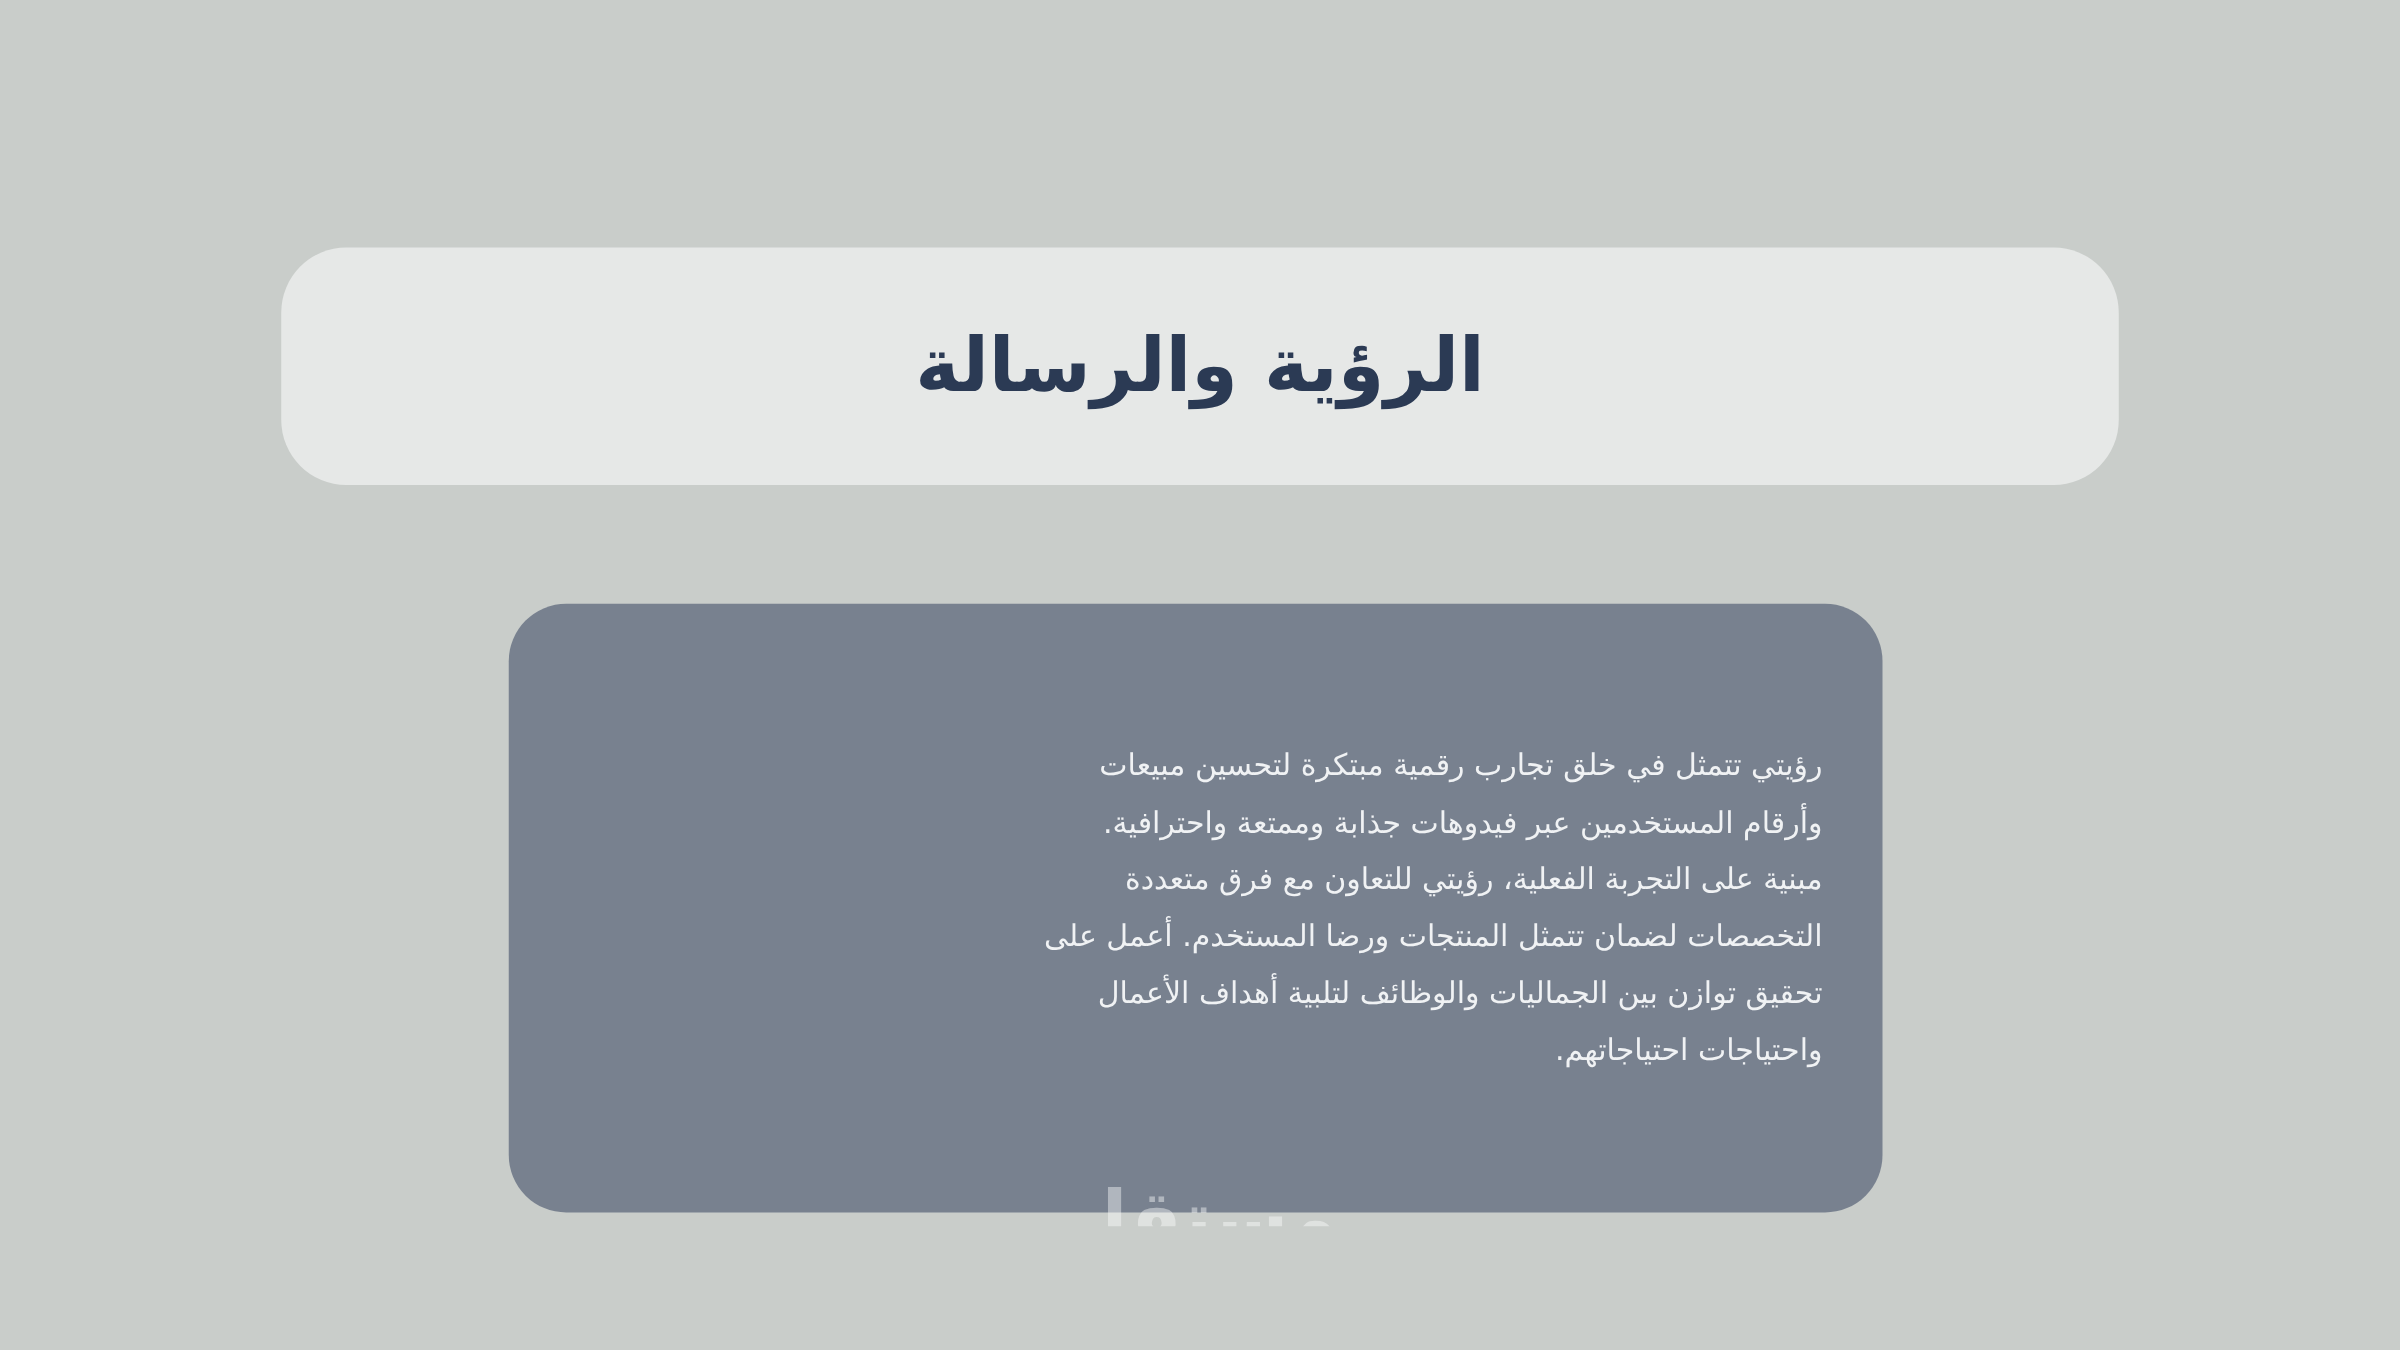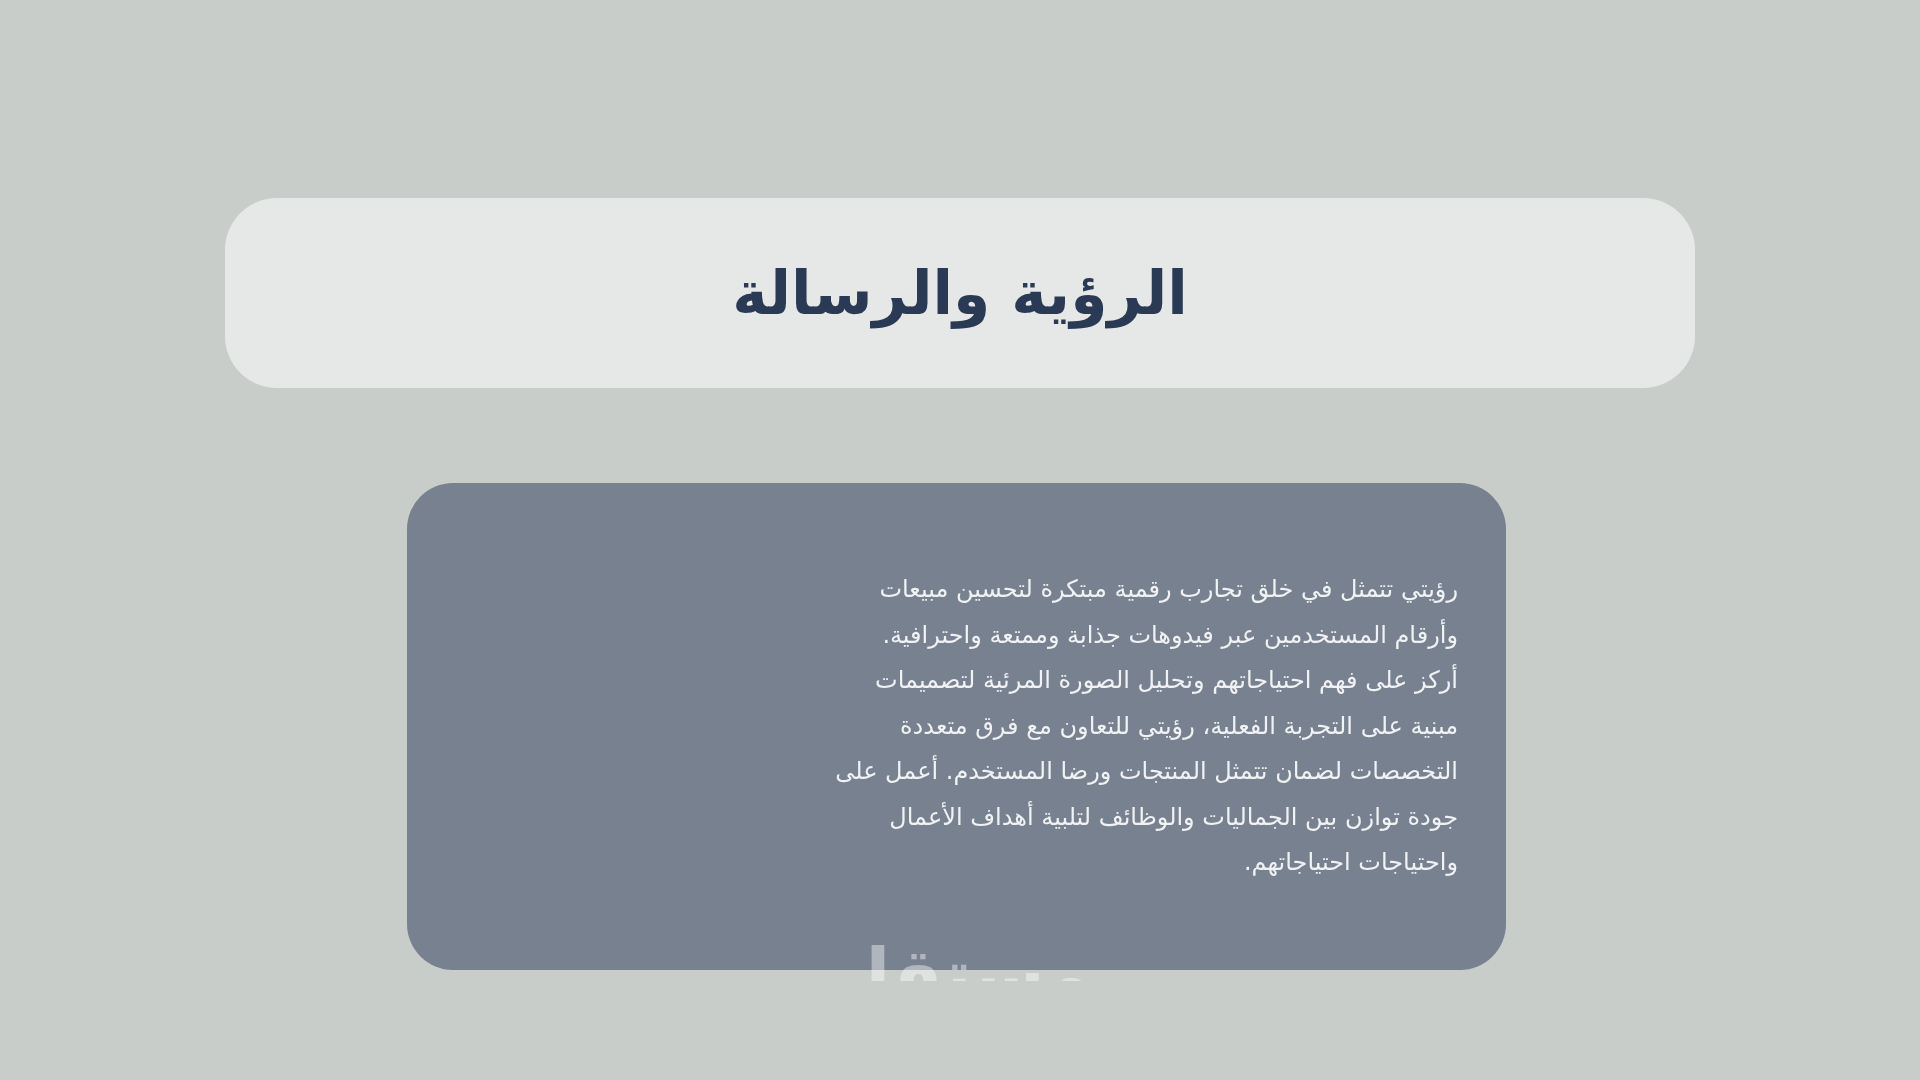--- a/index.html
+++ b/index.html
@@ -62,21 +62,21 @@
   .watermark{
     position:absolute;
     left:960px;top:928px;
     transform:translateX(-50%);
     text-align:center;
     z-index:5;
     pointer-events:none;
   }
   .watermark-logo{
     direction:rtl;
-    font-size:72px;
+    font-size:60px;
     font-weight:bold;
     line-height:95px;
     color:rgba(255,255,255,0.42);
     white-space:nowrap;
   }
   .watermark-url{
     font-size:38px;
     font-weight:bold;
     letter-spacing:1px;
     line-height:38px;
@@ -89,24 +89,23 @@
 
 <div class="slide">
 
   <div class="title-banner">
     <h1>الرؤية والرسالة</h1>
   </div>
 
   <div class="vision-card">
     <div class="vision-line">رؤيتي تتمثل في خلق تجارب رقمية مبتكرة لتحسين مبيعات</div>
     <div class="vision-line">وأرقام المستخدمين عبر فيدوهات جذابة وممتعة واحترافية.</div>
-    <div class="vision-line">أركز على فهم احتياجاتهم وتحليل الصورة المرئية لتصميمات</div>
     <div class="vision-line">مبنية على التجربة الفعلية، رؤيتي للتعاون مع فرق متعددة</div>
     <div class="vision-line">التخصصات لضمان تتمثل المنتجات ورضا المستخدم. أعمل على</div>
-    <div class="vision-line">جودة توازن بين الجماليات والوظائف لتلبية أهداف الأعمال</div>
+    <div class="vision-line">تحقيق توازن بين الجماليات والوظائف لتلبية أهداف الأعمال</div>
     <div class="vision-line">واحتياجات احتياجاتهم.</div>
   </div>
 
   <div class="watermark">
     <div class="watermark-logo">مستقل</div>
     <div class="watermark-url">mostaql.com</div>
   </div>
 
 </div>
 

